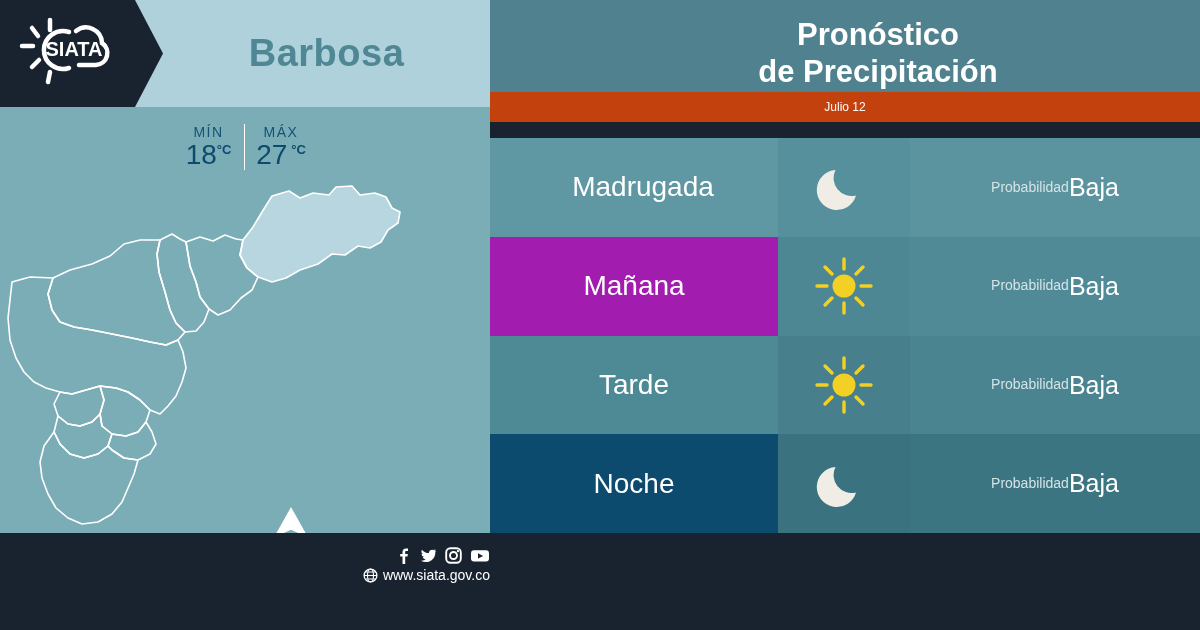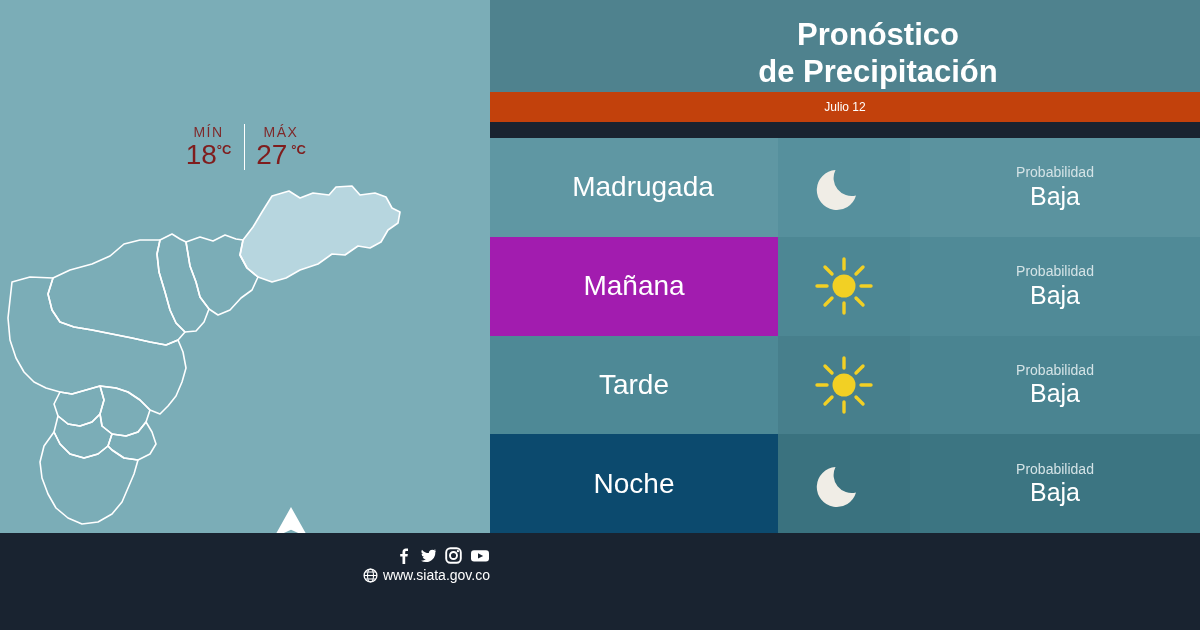--- a/index.html
+++ b/index.html
@@ -42,21 +42,21 @@
     position: absolute; left: 0; top: 107px;
     width: 490px; height: 80px;
     display: flex; align-items: center; justify-content: center;
     gap: 20px;
   }
   .temp-title {
     color: #ffffff; font-size: 20px; font-weight: bold;
     line-height: 1.2; text-align: right;
   }
   .temp-vals { display: flex; align-items: flex-start; gap: 0; }
-  .temp-block { width: 72px; text-align: center; color: #7f1d1d; }
+  .temp-block { width: 72px; text-align: center; color: #0c4a6e; }
   .temp-block.min { border-right: 1px solid #ffffff; }
   .temp-lbl { font-size: 14px; letter-spacing: 1.5px; opacity: .92; }
   .temp-num { font-size: 28px; line-height: 1.05; }
   .temp-num .deg { font-size: 13px; vertical-align: super; font-weight: bold; }
   .temp-num .deg-sp { font-size: 13px; vertical-align: super; font-weight: bold; margin-left:4px;}
 
   .map-wrap { position: absolute; left: 0; top: 182px; width: 490px; height: 351px; }
   .map-wrap svg { width: 100%; height: 100%; }
   .north-mark {
     position: absolute; left: 272px; top: 325px;
@@ -83,21 +83,21 @@
     color: #ffffff; font-size: 12px;
   }
   .rows { position: absolute; left: 0; top: 138px; width: 710px; height: 395px; }
   .fc-row { display: flex; width: 710px; height: 98.75px; }
   .fc-row .c-period {
     width: 288px; display: flex; align-items: center; justify-content: center;
     color: #ffffff; font-size: 28px;
   }
   .fc-row .c-icon { width: 132px; display: flex; align-items: center; justify-content: center; }
   .fc-row .c-prob {
-    width: 290px; display: flex; flex-direction: column;
+    width: 290px; display: flex; flex-direction: row;
     align-items: center; justify-content: center; color: #ffffff;
   }
   .prob-lbl { font-size: 14px; color: #d4e3e6; line-height: 1.25; }
   .prob-val { font-size: 25px; line-height: 1.15; }
 
   
   .r0 .c-period { background:#5f97a3;padding-left:18px; } .r0 .c-icon { background:#56909d; } .r0 .c-prob { background:#5b939f; }
   .r1 .c-period { background:#a21caf; } .r1 .c-icon { background:#4d8794; } .r1 .c-prob { background:#508a97; }
   .r2 .c-period { background:#4e8996; } .r2 .c-icon { background:#477f8c; } .r2 .c-prob { background:#4a8491; }
   .r3 .c-period { background:#0c4a6e; } .r3 .c-icon { background:#3a727f; } .r3 .c-prob { background:#3c7582; }
@@ -116,20 +116,37 @@
   .f-handle { font-size: 20px; font-weight: bold; line-height: 1.15; }
   .f-web { font-size: 14px; display: flex; align-items: center; gap: 5px; justify-content: flex-end; }
 </style>
 </head>
 <body>
 
 <div id="page">
 
   <div class="left-panel">
 
+    <div class="left-header">
+      <div class="logo-badge">
+        <svg class="logo-mark" viewBox="0 0 112 84">
+          <g stroke="#ffffff" stroke-width="4.5" stroke-linecap="round" fill="none">
+            <line x1="36" y1="8" x2="36" y2="18"></line>
+            <line x1="18" y1="16" x2="24" y2="24"></line>
+            <line x1="8" y1="34" x2="19" y2="34"></line>
+            <line x1="18" y1="55" x2="25" y2="48"></line>
+            <line x1="34" y1="70" x2="36" y2="60"></line>
+            <path d="M55 20 A19 19 0 1 0 55 56"></path>
+            <path d="M62 19 a16 16 0 0 1 26 12 a12 12 0 0 1 -6 22 l-17 0"></path>
+          </g>
+          <text x="60" y="44" fill="#ffffff" font-size="20" font-weight="bold" text-anchor="middle" font-family="Liberation Sans, sans-serif">SIATA</text>
+        </svg>
+      </div>
+      <div class="city-title">Barbosa</div>
+    </div>
 
     <div class="temp-strip">
       <div class="temp-vals">
         <div class="temp-block min">
           <div class="temp-lbl">MÍN</div>
           <div class="temp-num">
             <span>18</span><span class="deg">°C</span>
           </div>
         </div>
         <div class="temp-block max">

